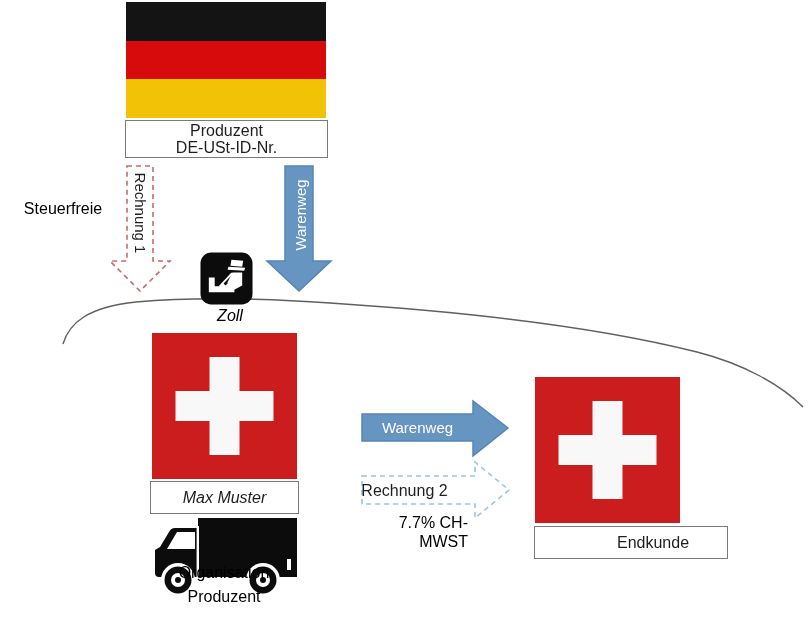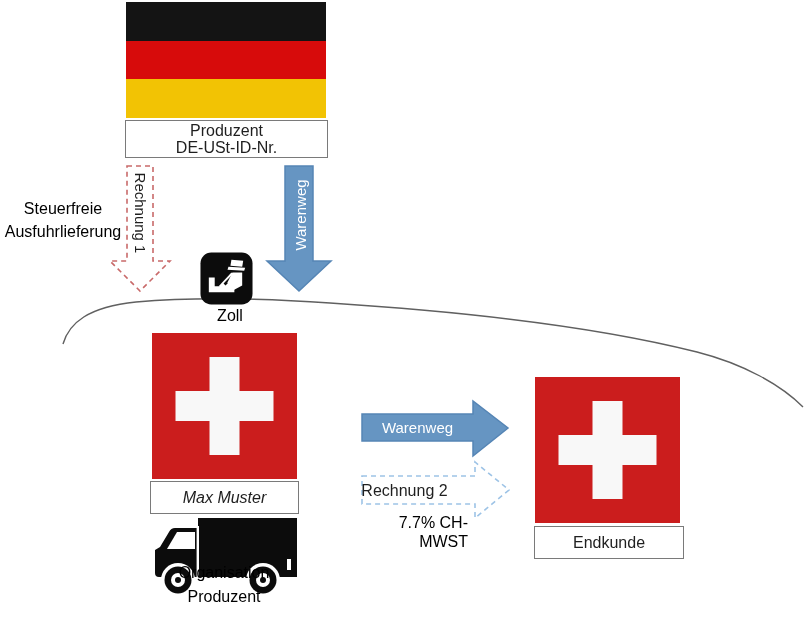--- a/index.html
+++ b/index.html
@@ -38,21 +38,20 @@
     <div class="stripe" style="background:#f2c304;"></div>
   </div>
 
   <div class="label-box" style="left:125px;top:120px;width:201px;height:36px;">
     <div>Produzent</div>
     <div>DE-USt-ID-Nr.</div>
   </div>
 
   <div class="note" style="left:2px;top:197px;width:122px;line-height:23px;">
     <div>Steuerfreie</div>
-    <div>Ausfuhrlieferung</div>
   </div>
 
   <svg class="abs" style="left:0;top:0;" width="810" height="644" viewBox="0 0 810 644">
 
     <polygon points="127,166 153,166 153,261 170,261 140,291 110,261 127,261" fill="#ffffff" stroke="#c96a6a" stroke-width="1.6" stroke-dasharray="5 4"></polygon>
 
     <polygon points="285,166 313,166 313,261 331,261 299,291 267,261 285,261" fill="#6695c2" stroke="#5585b5" stroke-width="1.5"></polygon>
 
     <path d="M 63 344 C 69 323 88 307 136 302 C 192 297 258 298 330 303 C 470 312 598 327 697 352 C 744 364 781 385 803 407" fill="none" stroke="#606060" stroke-width="1.4"></path>
 
@@ -70,21 +69,21 @@
 
   <svg class="abs" style="left:199px;top:251px;" width="55" height="55" viewBox="0 0 56 56">
     <rect x="1.5" y="1.5" width="53" height="53" rx="11" fill="#0c0c0c"></rect>
     <polygon points="10,27 16,27 16,36 36,36 36,42 10,42" fill="#ffffff"></polygon>
     <polygon points="20,36 33,22 41,29 28,40" fill="#ffffff"></polygon>
     <polygon points="25,33 34,24 36,26 27,35" fill="#0c0c0c"></polygon>
     <polygon points="33,9 45,10 44,16 32,15" fill="#ffffff"></polygon>
     <polygon points="30,16 47,17 46,20 29,19" fill="#ffffff"></polygon>
     <polygon points="34,22 44,22 44,35 33,41 29,32" fill="#ffffff"></polygon>
   </svg>
-  <div class="note" style="left:202px;top:307px;width:56px;">Zoll</div>
+  <div class="note" style="left:202px;top:307px;width:56px;font-style:italic;">Zoll</div>
 
   <svg class="abs" style="left:152px;top:333px;" width="145" height="146" viewBox="0 0 145 146">
     <rect x="0" y="0" width="145" height="146" fill="#cb1d1d"></rect>
     <rect x="57.5" y="24" width="30" height="98" fill="#f8f8f8"></rect>
     <rect x="23.5" y="58" width="98" height="30" fill="#f8f8f8"></rect>
   </svg>
 
   <div class="label-box" style="left:150px;top:481px;width:147px;height:31px;font-style:italic;">
     <div>Max Muster</div>
   </div>
@@ -121,17 +120,17 @@
     <div>7.7% CH-</div>
     <div>MWST</div>
   </div>
 
   <svg class="abs" style="left:535px;top:377px;" width="145" height="146" viewBox="0 0 145 146">
     <rect x="0" y="0" width="145" height="146" fill="#cb1d1d"></rect>
     <rect x="57.5" y="24" width="30" height="98" fill="#f8f8f8"></rect>
     <rect x="23.5" y="58" width="98" height="30" fill="#f8f8f8"></rect>
   </svg>
 
-  <div class="label-box" style="left:534px;top:526px;width:148px;height:31px;">
+  <div class="label-box" style="left:534px;top:526px;width:148px;height:31px;padding-left:44px;">
     <div>Endkunde</div>
   </div>
 
 </div>
 
 </body></html>

